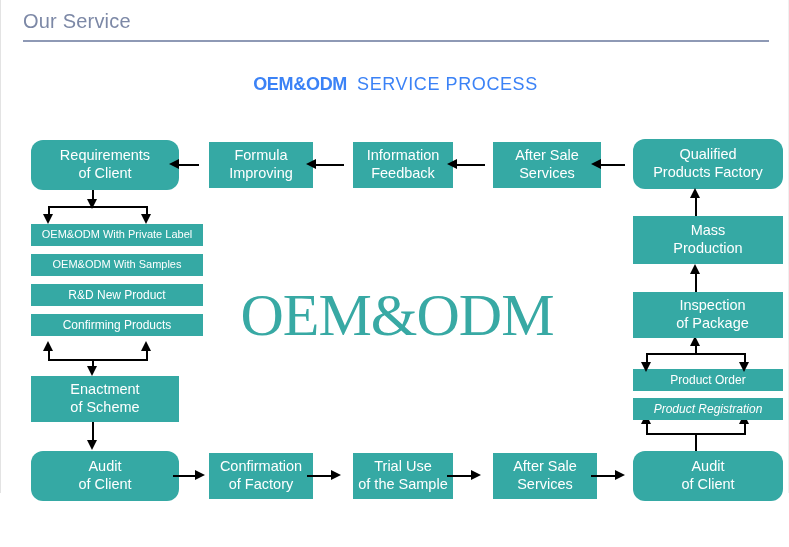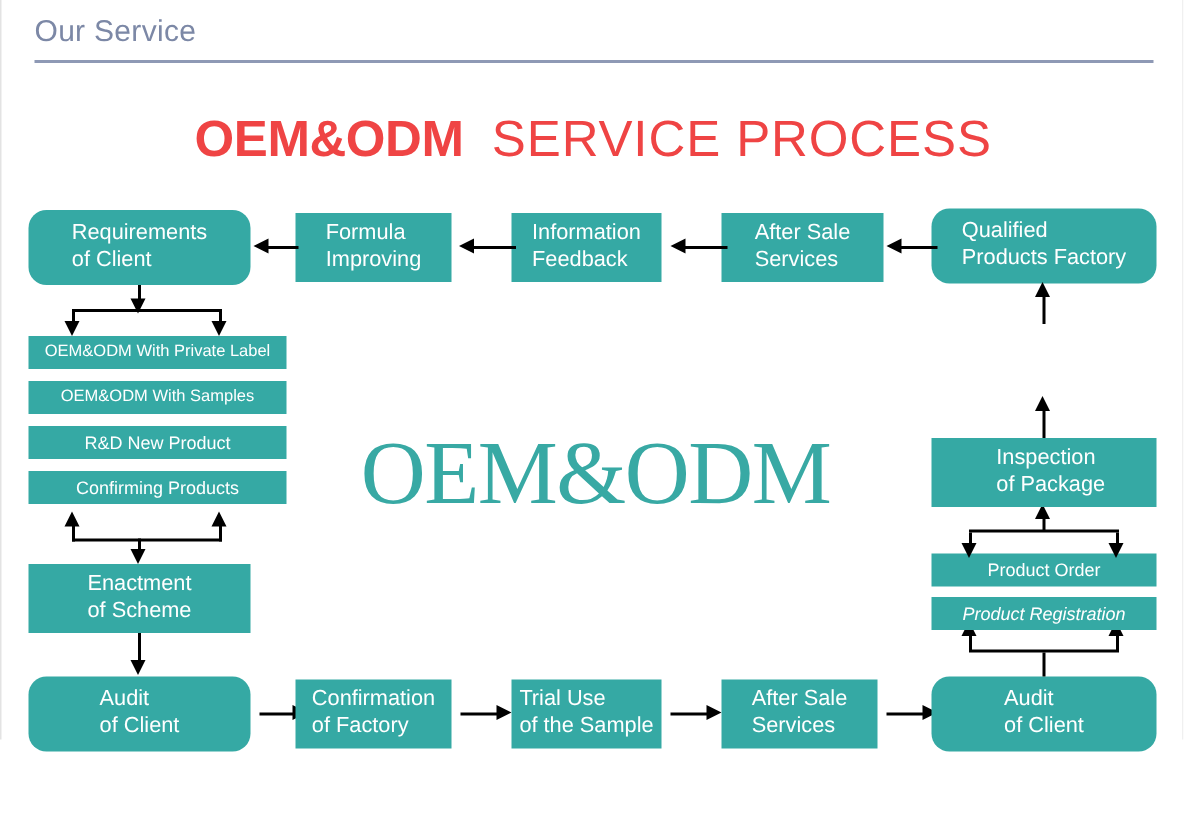--- a/index.html
+++ b/index.html
@@ -29,22 +29,22 @@
     padding-bottom:7px;
   }
   .hdr-rule{
     height:2px;background:#8e99b5;width:746px;
   }
 
   
   .main-title{
     position:absolute;left:0;top:74px;width:789px;
     text-align:center;
-    font-size:34px;
-    color:#ef4444;
+    font-size:18px;
+    color:#3b82f6;
     white-space:nowrap;
   }
   .main-title .b{font-weight:bold;letter-spacing:-.3px;}
   .main-title .n{font-weight:normal;letter-spacing:.6px;}
 
   
   .watermark{
     position:absolute;left:196px;top:285px;
     width:400px;text-align:center;
     font-family:"Liberation Serif", serif;
@@ -55,25 +55,26 @@
   }
 
   
   .box{
     position:absolute;
     background:#35a9a4;
     color:#ffffff;
     display:flex;
     align-items:center;
     justify-content:center;
-    text-align:left;
+    text-align:center;
     line-height:1.22;
     font-size:14.5px;
     box-sizing:border-box;
     padding:2px 4px;
+    margin-left:12px;
   }
   .box.rounded{border-radius:12px;}
   .box.strip{font-size:12px;}
   .box.strip-sm{font-size:11px;}
 
   
   .ln{position:absolute;background:#000;}
   .ln.h{height:2px;}
   .ln.v{width:2px;}
 
@@ -257,17 +258,23 @@
   <div class="box" style="left:620px;top:292px;width:150px;height:46px;padding-left:13px;">
     <div>
       <div>Inspection</div>
       <div>of Package</div>
     </div>
   </div>
 
   <div class="ln v" style="left:694px;top:272px;height:20px;"></div>
   <div class="arw up" style="left:689px;top:264px;"></div>
 
+  <div class="box" style="left:620px;top:216px;width:150px;height:48px;">
+    <div>
+      <div>Mass</div>
+      <div>Production</div>
+    </div>
+  </div>
 
   <div class="ln v" style="left:694px;top:196px;height:20px;"></div>
   <div class="arw up" style="left:689px;top:188px;"></div>
 
 </div>
 
 </body></html>

